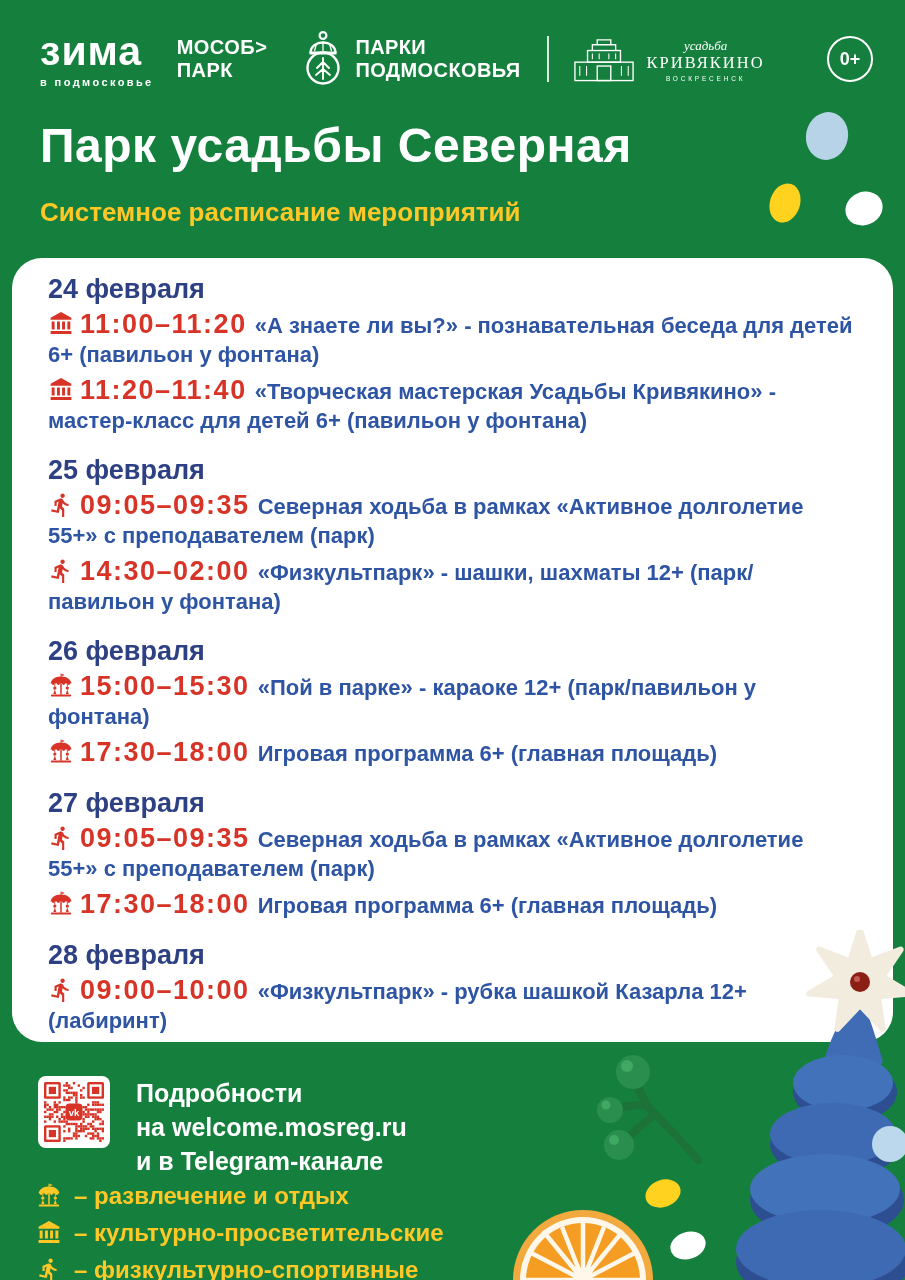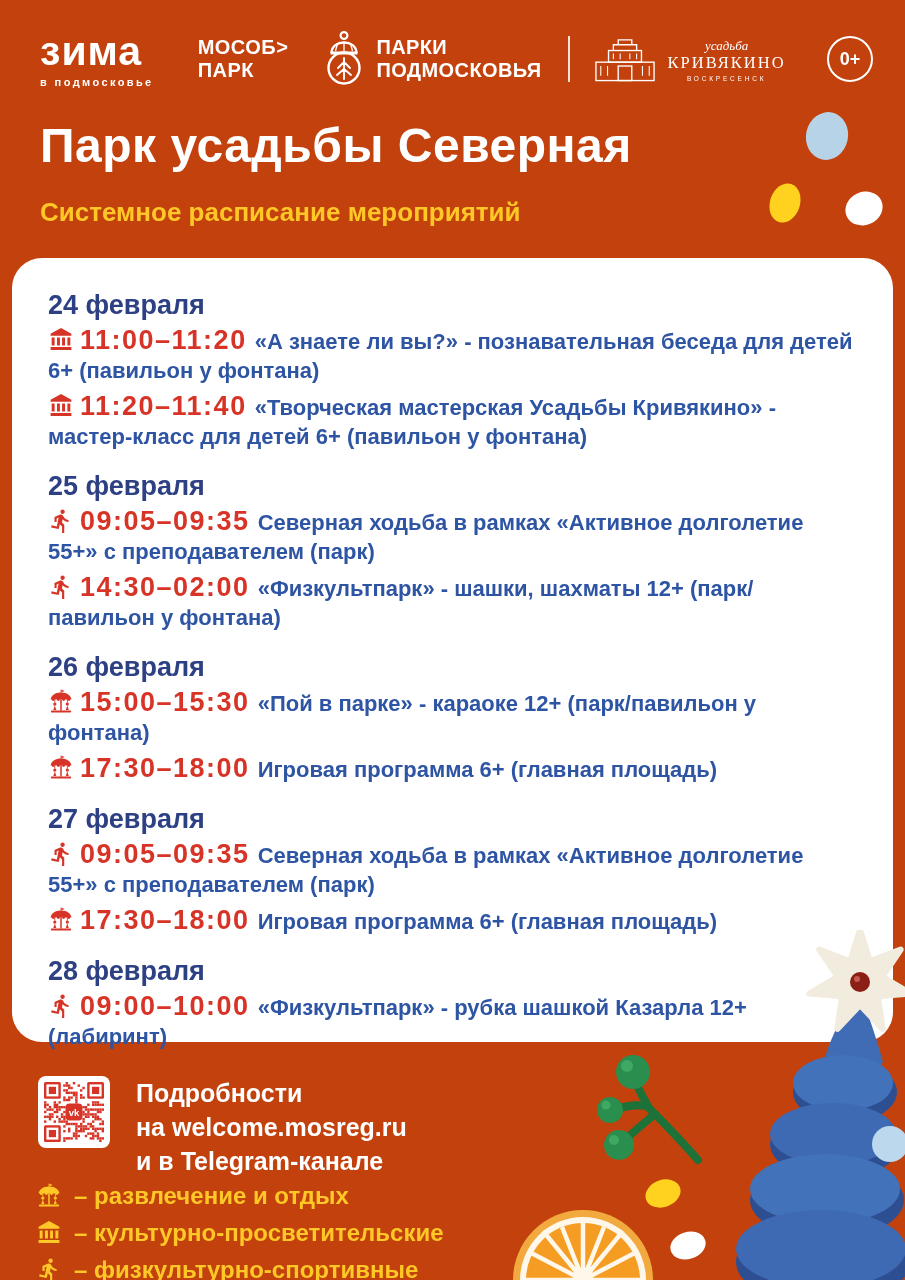--- a/index.html
+++ b/index.html
@@ -1,28 +1,28 @@
 <!DOCTYPE html>
 <html><head>
 <meta charset="utf-8">
 <style>
   html,body{margin:0;padding:0;}
   .poster{
     position:relative; width:905px; height:1280px;
-    background:#c2410c; overflow:hidden;
+    background:#15803d; overflow:hidden;
     font-family:"Liberation Sans","DejaVu Sans",sans-serif;
     color:#fff;
   }
   
   .header{position:absolute; left:40px; right:32px; top:26px; height:66px;
     display:flex; align-items:center;}
   .zima{display:flex; flex-direction:column; line-height:1;}
   .zima-main{font-size:41px; font-weight:bold; letter-spacing:1px;}
   .zima-sub{font-size:11px; font-weight:bold; letter-spacing:2.4px; margin-top:5px;}
-  .mosob{margin-left:44px; font-size:20px; font-weight:bold; line-height:1.15; letter-spacing:.5px; white-space:pre-line;}
+  .mosob{margin-left:23px; font-size:20px; font-weight:bold; line-height:1.15; letter-spacing:.5px; white-space:pre-line;}
   .parki{margin-left:34px; display:flex; align-items:center;}
   .parki-icon{width:44px; height:62px; margin-right:10px; margin-top:-4px;}
   .parki-text{font-size:20px; font-weight:bold; line-height:1.15; letter-spacing:.4px;}
   .hdr-divider{width:2px; height:46px; background:rgba(255,255,255,.85); margin:0 24px 0 26px;}
   .kriv{display:flex; align-items:flex-end;}
   .kriv-icon{width:62px; height:46px; margin-right:12px;}
   .kriv-text{display:flex; flex-direction:column; align-items:center; line-height:1;}
   .kriv-script{font-family:"Liberation Serif","DejaVu Serif",serif; font-style:italic; font-size:13px;}
   .kriv-name{font-family:"Liberation Serif","DejaVu Serif",serif; font-size:16.5px; letter-spacing:2px; margin-top:3px;}
   .kriv-sub{font-size:6.5px; letter-spacing:2.8px; margin-top:4px;}
@@ -30,21 +30,21 @@
     border-radius:50%; font-size:18px; font-weight:bold; display:flex;
     align-items:center; justify-content:center;}
   
   .page-title{position:absolute; left:40px; top:118px; font-size:48px; font-weight:bold; letter-spacing:.5px;}
   .page-subtitle{position:absolute; left:40px; top:197px; font-size:26px; color:#ffc827; font-weight:bold;text-align:right;}
   
   .dot{position:absolute; border-radius:50%;}
   
   .card{position:absolute; left:12px; top:258px; width:881px; height:784px;
     background:#fff; border-radius:30px; box-sizing:border-box;
-    padding:32px 40px 0 36px;}
+    padding:16px 40px 0 36px;}
   .date-heading{font-size:27px; font-weight:bold; color:#2d4084; margin:20px 0 6px;}
   .schedule section:first-child .date-heading{margin-top:0;}
   .event{font-size:22px; color:#2e54a4; line-height:1.32; margin:5px 0 8px; font-weight:bold;}
   .ev-icon{display:inline-block; width:26px; height:26px; vertical-align:-4px; color:#d73427; margin-right:6px;}
   .ev-icon svg{width:100%; height:100%; display:block;}
   .ev-time{font-size:27px; font-weight:bold; color:#d73427; letter-spacing:1.5px; line-height:1; margin-right:8px;}
   
   .qr-block{position:absolute; left:38px; top:1076px; display:flex; align-items:flex-start;}
   .qr-code{width:72px; height:72px;}
   .qr-text{margin-left:26px; font-size:25px; line-height:1.36; font-weight:bold; color:#fff;}

